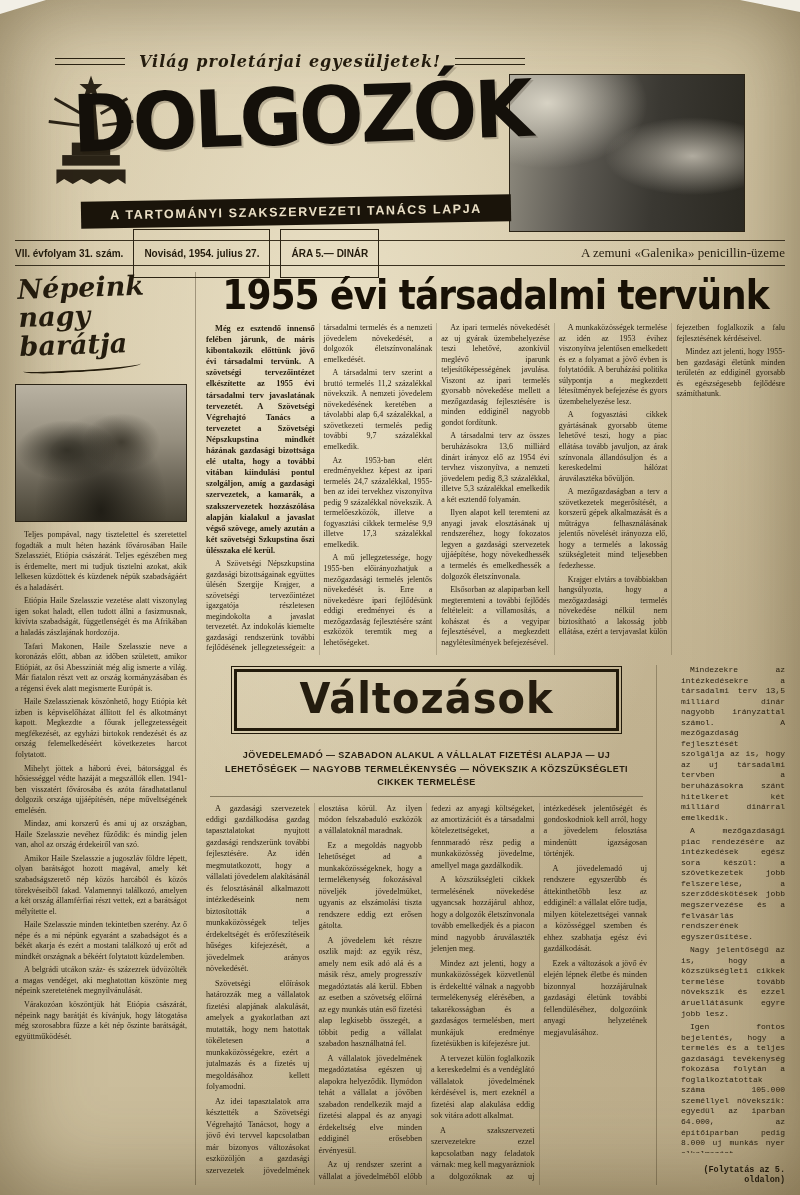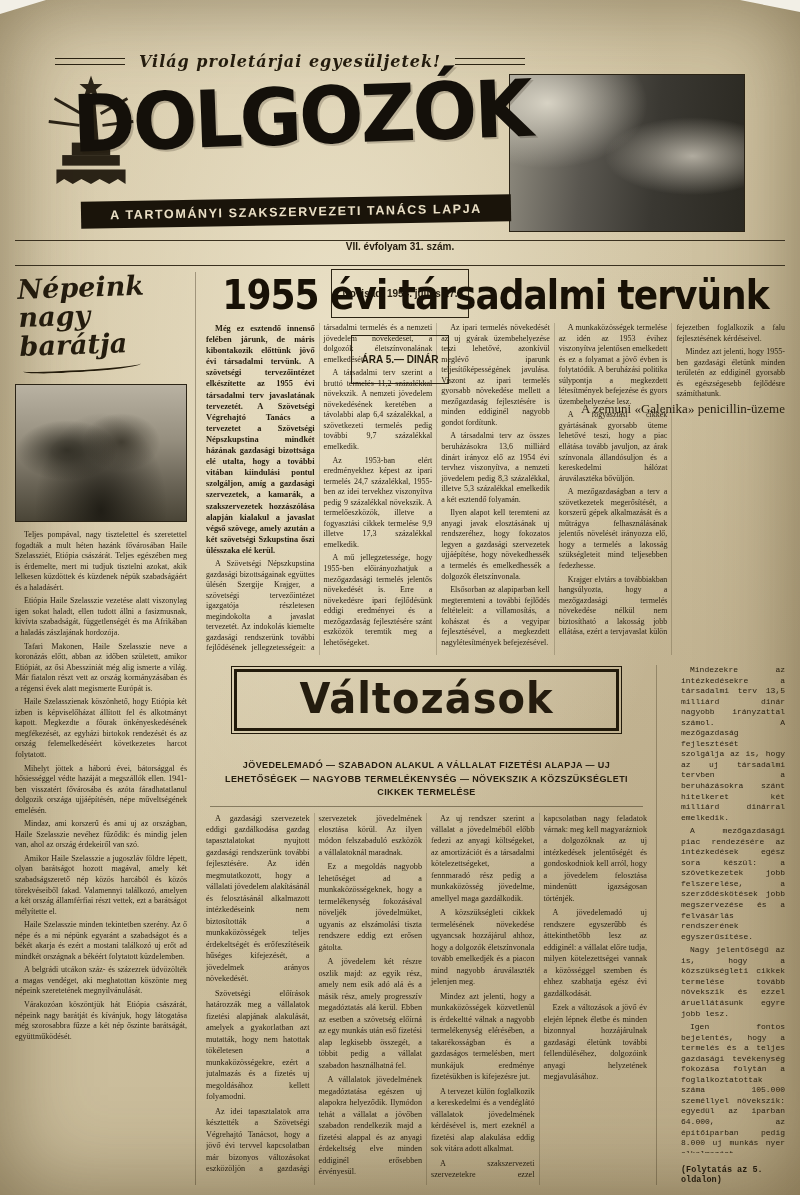--- a/index.html
+++ b/index.html
@@ -41,24 +41,23 @@
     position:absolute;right:40px;top:0;width:236px;height:158px;
     background:
       radial-gradient(ellipse at 16% 18%, rgba(226,221,206,.9) 0%, rgba(226,221,206,0) 36%),
       radial-gradient(ellipse at 78% 52%, rgba(208,202,188,.8) 0%, rgba(208,202,188,0) 34%),
       linear-gradient(95deg,#8e8a7e 0%,#5a5750 32%,#3a3832 62%,#2b2922 100%);
   }
 
   
   .info-row{
     position:absolute;top:240px;left:15px;right:15px;height:24px;
-    display:flex;align-items:center;gap:17px;
+    display:flex;align-items:center;gap:10px;
     border-top:1px solid #3a3120;border-bottom:1px solid #3a3120;
     font-family:"Liberation Sans",sans-serif;
-    flex-direction:column;
   }
   .issue{font-weight:bold;font-size:10px;}
   .date-box,.price-box{border:1px solid #2c2414;padding:18px 10px;font-weight:bold;font-size:10px;white-space:nowrap;}
   .photo-caption{margin-left:auto;font-family:"Liberation Serif",serif;font-size:13px;white-space:nowrap;}
 
   
   .content{position:absolute;top:272px;bottom:10px;left:15px;right:15px;display:flex;gap:10px;}
 
   .left-col{width:172px;flex:0 0 172px;border-right:1px solid rgba(40,30,10,.35);padding-right:8px;display:flex;flex-direction:column;overflow:hidden;}
   .left-headline{
@@ -84,35 +83,35 @@
     margin:0 0 10px;font-family:"DejaVu Sans",sans-serif;font-weight:bold;font-size:36px;
     letter-spacing:-1px;text-align:center;color:#181106;transform:scaleY(1.12);transform-origin:center top;
   }
   .plan-cols{height:332px;overflow:hidden;column-count:5;column-gap:9px;column-fill:auto;
     column-rule:1px solid rgba(40,30,10,.22);}
   .plan-cols p:first-child{font-weight:bold;font-size:8.4px;}
 
   .lower{flex:1;display:flex;gap:9px;margin-top:10px;min-height:0;}
   .changes{flex:1;display:flex;flex-direction:column;min-width:0;min-height:0;}
   .changes-titlebox{
-    width:86%;margin:4px auto 18px;border:3px solid #221a0b;outline:1px solid #221a0b;outline-offset:2px;
+    width:86%;margin:4px auto 8px;border:3px solid #221a0b;outline:1px solid #221a0b;outline-offset:2px;
     padding:3px 0 7px;text-align:center;
   }
   .changes-title{font-family:"DejaVu Sans",sans-serif;font-weight:bold;font-size:40px;letter-spacing:1px;transform:scaleY(1.05);display:inline-block;}
   .changes-subhead{
     font-family:"Liberation Sans",sans-serif;font-weight:bold;font-size:9px;line-height:1.5;
     text-align:center;letter-spacing:.4px;margin:10px 4px 6px;border-bottom:1px solid rgba(40,30,10,.45);padding-bottom:6px;
   }
   .changes-cols{flex:1;min-height:0;overflow:hidden;column-count:4;column-gap:9px;column-fill:auto;
     column-rule:1px solid rgba(40,30,10,.22);font-size:8.2px;}
   .changes-cols p{font-size:8.2px;line-height:1.4;}
 
   .right-rail{width:104px;flex:0 0 104px;border-left:1px solid rgba(40,30,10,.3);padding-left:24px;display:flex;flex-direction:column;min-height:0;font-family:Liberation Mono, monospace;}
   .rail-text{flex:1;overflow:hidden;}
-  .continued{margin:12px 0 0;font-weight:bold;font-size:8.5px;}
+  .continued{margin:12px 0 0;font-weight:bold;font-size:8.5px;text-align:right;}
 </style>
 </head>
 <body>
 
 <div class="page">
   <div class="corner corner-tl"></div>
   <div class="corner corner-tr"></div>
 
   <div class="slogan-row">
     <span class="slogan-rule"></span>
@@ -154,21 +153,21 @@
 
     <aside class="left-col">
       <h2 class="left-headline">Népeink
 nagy barátja</h2>
       <div class="swash"></div>
       <div class="photo photo-visit"></div>
       <div class="body-text">
           <p>Teljes pompával, nagy tisztelettel és szeretettel fogadták a mult héten hazánk fővárosában Haile Szelassziét, Etiópia császárát. Teljes egészében meg is érdemelte, mert mi tudjuk tisztelni azokat, akik lelkesen küzdöttek és küzdenek népük szabadságáért és a haladásért.</p>
           <p>Etiópia Haile Szelasszie vezetése alatt viszonylag igen sokat haladt, ellen tudott állni a fasizmusnak, kivívta szabadságát, függetlenségét és ma Afrikában a haladás zászlajának hordozója.</p>
           <p>Tafari Makonen, Haile Szelasszie neve a koronázás előtt, abban az időben született, amikor Etiópiát, az ősi Abessziniát még alig ismerte a világ. Már fiatalon részt vett az ország kormányzásában és a régensi évek alatt megismerte Európát is.</p>
-          <p>Haile Szelasszienak köszönhető, hogy Etiópia két izben is képviselőházat állított fel és alkotmányt kapott. Megkezdte a főurak önkényeskedésének megfékezését, az egyházi birtokok rendezését és az ország felemelkedéséért következetes harcot folytatott.</p>
+          <p>Haile Szelasszienak köszönhető, hogy Etiópia két izben is képviselőházat állított fel és alkotmányt kapott. Megkezdte a főurak jellegzetességeit megfékezését, az egyházi birtokok rendezését és az ország felemelkedéséért következetes harcot folytatott.</p>
           <p>Mihelyt jöttek a háború évei, bátorsággal és hősiességgel védte hazáját a megszállók ellen. 1941-ben visszatért fővárosába és azóta fáradhatatlanul dolgozik országa ujjáépítésén, népe műveltségének emelésén.</p>
           <p>Mindaz, ami korszerű és ami uj az országban, Haile Szelasszie nevéhez fűződik: és mindig jelen van, ahol az ország érdekeiről van szó.</p>
           <p>Amikor Haile Szelasszie a jugoszláv földre lépett, olyan barátságot hozott magával, amely két szabadságszerető nép közös harcából és közös törekvéseiből fakad. Valamennyi találkozó, amelyen a két ország államférfiai részt vettek, ezt a barátságot mélyítette el.</p>
           <p>Haile Szelasszie minden tekintetben szerény. Az ő népe és a mi népünk egyaránt a szabadságot és a békét akarja és ezért a mostani találkozó uj erőt ad mindkét országnak a békéért folytatott küzdelemben.</p>
           <p>A belgrádi utcákon száz- és százezrek üdvözölték a magas vendéget, aki meghatottan köszönte meg népeink szeretetének megnyilvánulását.</p>
           <p>Várakozóan köszöntjük hát Etiópia császárát, népeink nagy barátját és kívánjuk, hogy látogatása még szorosabbra fűzze a két nép őszinte barátságát, együttműködését.</p>
         </div>
     </aside>
 
     <main class="main-col">

